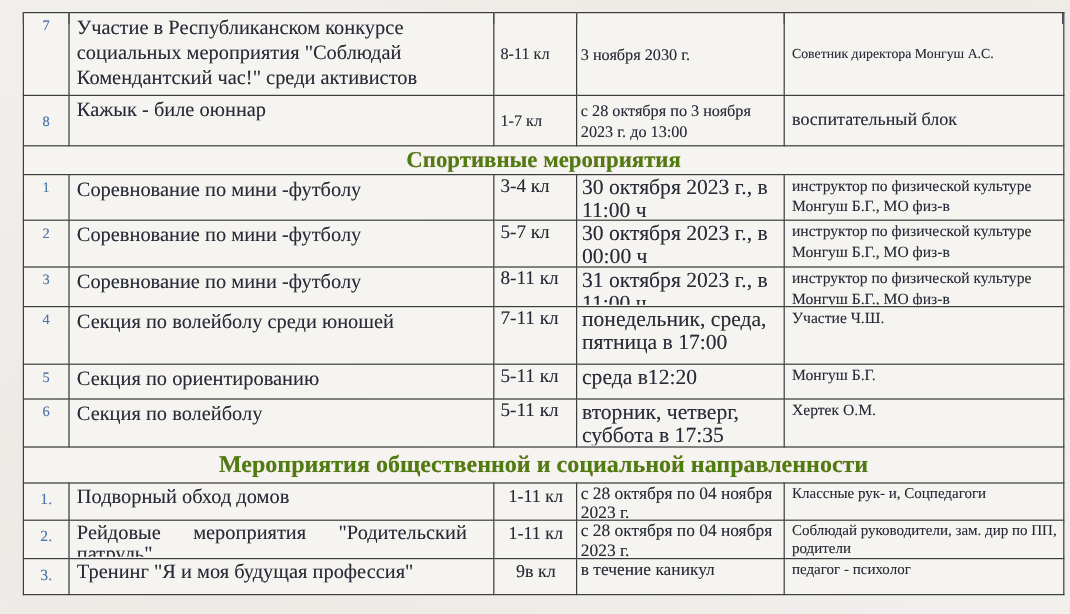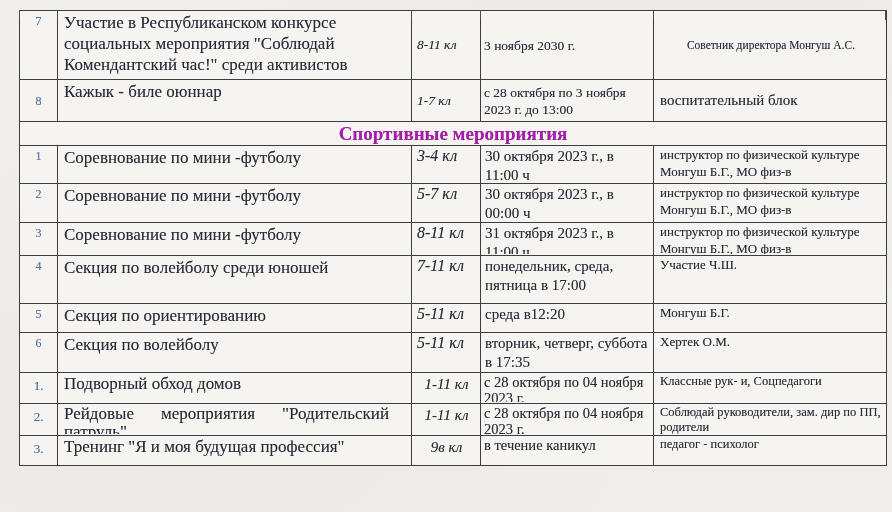--- a/index.html
+++ b/index.html
@@ -55,42 +55,42 @@
   td.c-num .cc { text-align: center; color: #4b77b0; font-size: 12px; padding-top: 3px; }
   tr.m1 td.c-num .cc, tr.m2 td.c-num .cc, tr.m3 td.c-num .cc
     { font-size: 13px; padding-top: 5px; text-align: center; }
 
   
   td.c-name .cc { font-size: 17px; line-height: 21px; padding-left: 6px; }
   tr.m2 td.c-name .cc { text-align: justify; padding-right: 22px; line-height: 18px; }
   tr.m1 td.c-name .cc, tr.m3 td.c-name .cc { line-height: 19px; }
 
   
-  td.c-grade .cc { font-size: 16px; padding-left: 5px; font-style: italic; }
+  td.c-grade .cc { font-size: 16px; padding-left: 5px; }
   tr.r7 td.c-grade .cc, tr.r8 td.c-grade .cc { font-size: 13.5px; }
   tr.m1 td.c-grade .cc, tr.m2 td.c-grade .cc, tr.m3 td.c-grade .cc
     { font-size: 15px; text-align: center; padding-top: 3px; }
 
   
-  td.c-date .cc { font-size: 15px; line-height: 19px; padding-left: 4px; }
+  td.c-date .cc { font-size: 18px; line-height: 19px; padding-left: 4px; }
   tr.r7 td.c-date .cc, tr.r8 td.c-date .cc { font-size: 13.5px; line-height: 17px; padding-left: 3px; }
   tr.m1 td.c-date .cc, tr.m2 td.c-date .cc, tr.m3 td.c-date .cc
     { font-size: 14.5px; line-height: 16px; padding-left: 3px; }
 
   
   td.c-resp .cc { font-size: 13px; line-height: 16.5px; padding-left: 6px; }
-  tr.r7 td.c-resp .cc { font-size: 11.5px; line-height: 14px; text-align: center; }
+  tr.r7 td.c-resp .cc { font-size: 11.5px; line-height: 14px; }
   tr.r8 td.c-resp .cc { font-size: 15px; }
   tr.m1 td.c-resp .cc, tr.m2 td.c-resp .cc, tr.m3 td.c-resp .cc
     { font-size: 12.5px; line-height: 15px; }
 
   
   td.c-sec { text-align: center; vertical-align: middle; }
   .sec-title {
-    color: #a21caf;
+    color: #4d7c0f;
     font-weight: bold;
     font-size: 19px;
     line-height: 21px;
     text-shadow: 0 0 0.6px rgba(160,60,55,0.5);
   }
   tr.hd2 .sec-title { font-size: 20px; }
 </style>
 </head>
 <body>
 
@@ -258,20 +258,25 @@
             <div class="cc">5-11 кл</div>
           </td>
       <td class="c-date">
             <div class="cc">вторник, четверг, суббота в 17:35</div>
           </td>
       <td class="c-resp">
             <div class="cc">Хертек О.М.</div>
           </td>
     </tr>
 
+    <tr class="hd2">
+      <td class="c-sec" colspan="5">
+        <div class="sec-title">Мероприятия общественной и социальной направленности</div>
+      </td>
+    </tr>
 
     <tr class="m1">
       <td class="c-num">
             <div class="cc">1.</div>
           </td>
       <td class="c-name">
             <div class="cc">Подворный обход домов</div>
           </td>
       <td class="c-grade">
             <div class="cc">1-11 кл</div>

